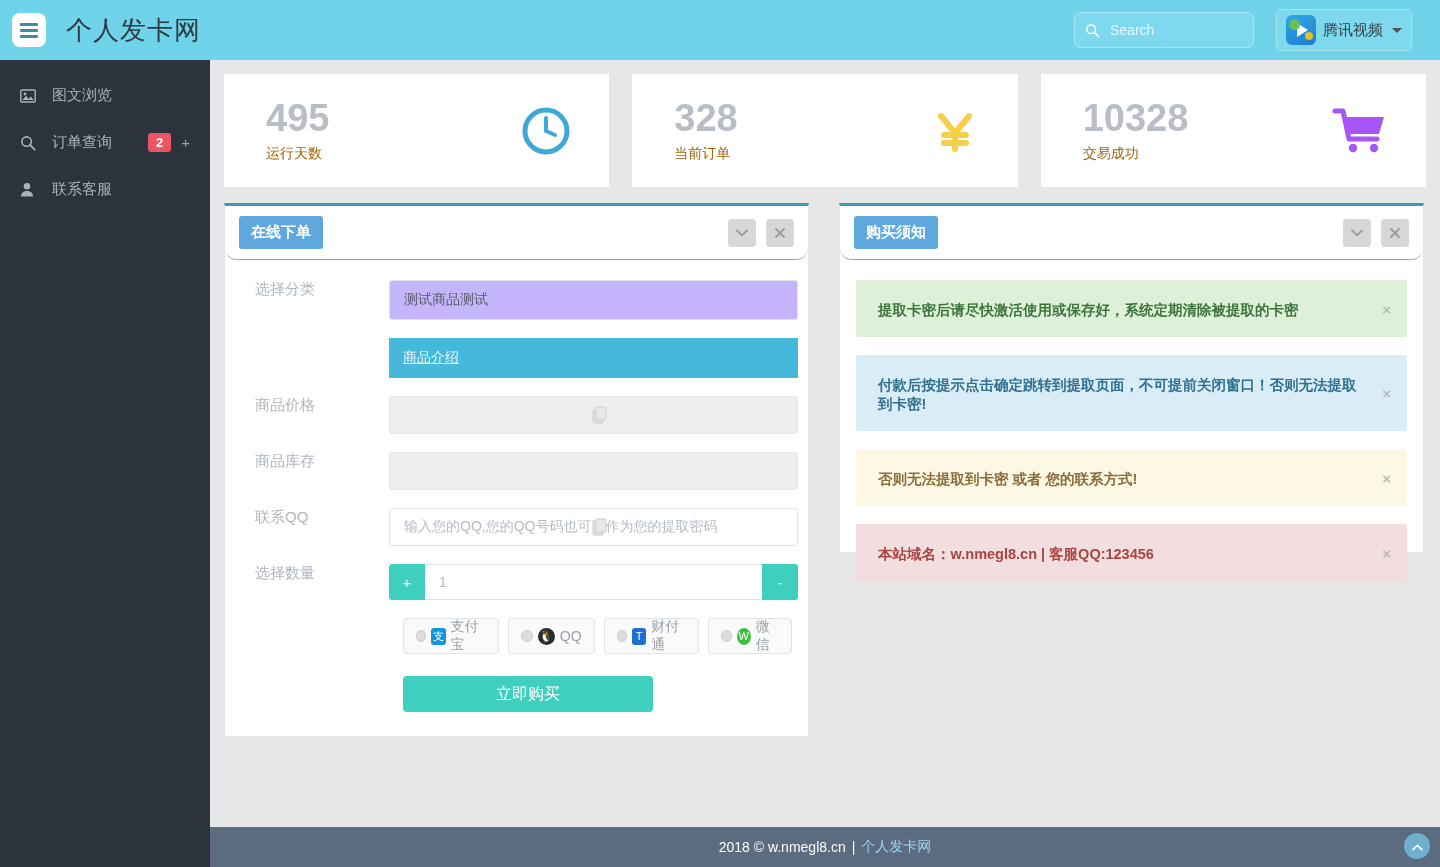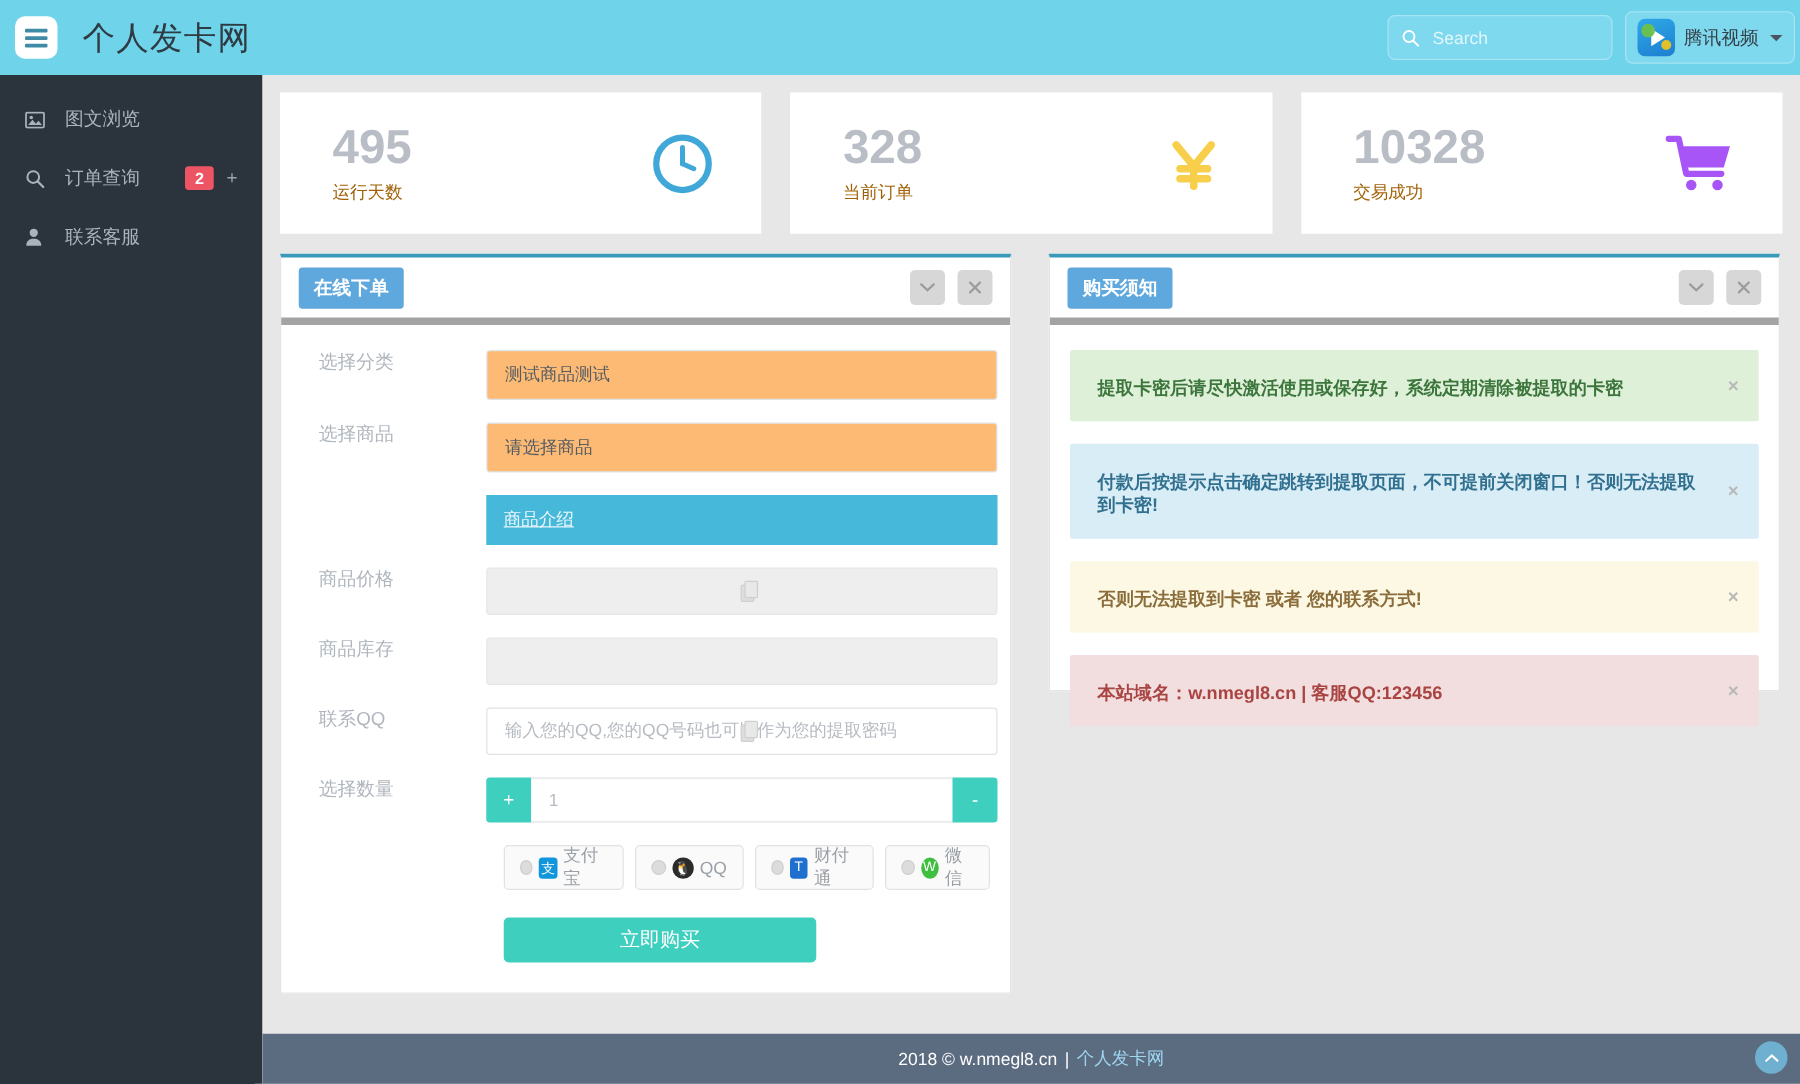--- a/index.html
+++ b/index.html
@@ -28,22 +28,22 @@
     display: block; width: 18px; height: 3px;
     background: #3f8ba5; border-radius: 1px;
   }
   .brand {
     margin-left: 20px;
     font-size: 26px; color: #2f3b43;
     letter-spacing: 1px;
     white-space: nowrap;
   }
   .topbar-right {
-    margin-left: auto; margin-right: 4px;
-    display: flex; align-items: center; gap: 10px;
+    margin-left: auto; margin-right: 28px;
+    display: flex; align-items: center; gap: 22px;
   }
   .search-box {
     width: 180px; height: 36px;
     background: #7ed8ee;
     border: 1px solid #a6e4f3;
     border-radius: 6px;
     display: flex; align-items: center; padding: 0 10px;
   }
   .search-box .sicon { margin-right: 8px; display:flex; }
   .search-box input {
@@ -144,21 +144,21 @@
   .panels-row { display: flex; gap: 30px; padding: 16px 14px 0 14px; }
   .panel {
     background: #ffffff;
     border: 1px solid #e5e5e5;
     border-top: 3px solid #3a9ab9;
   }
   .panel-left { width: 585px; }
   .panel-right { width: 585px; height: 350px; }
   .panel-head {
     height: 54px; display: flex; align-items: center;
-    padding: 0 14px; border-bottom: 6px solid #a3a3a3;
+    padding: 0 14px; border-bottom: 1px solid #a3a3a3; border-radius: 12px;
   }
   .panel-tag {
     background: #5fa8dd; color: #ffffff;
     font-size: 15px; font-weight: bold;
     padding: 7px 12px; border-radius: 3px;
   }
   .panel-tools { margin-left: auto; display: flex; gap: 10px; }
   .tool-btn {
     width: 28px; height: 28px; background: #d7d7d7;
     border-radius: 4px; display: flex; align-items: center; justify-content: center;
@@ -170,21 +170,21 @@
   .form-row { display: flex; align-items: flex-start; margin-bottom: 18px; }
   .form-label {
     width: 148px; flex: none;
     font-size: 15px; color: #b0b6bd;
     padding-left: 14px;
   }
   .form-ctrl { flex: 1; position: relative; }
   .sel {
     width: 409px; height: 40px;
     border: 1px solid #e0e3e6; border-radius: 3px;
-    background: #fdba74;
+    background: #c4b5fd;
     display: flex; align-items: center;
     padding: 0 28px 0 14px;
     font-size: 14px; color: #555c63; cursor: pointer;
   }
   .info-box {
     width: 409px; height: 40px;
     background: #46b8da;
     display: flex; align-items: center;
     padding: 0 14px; font-size: 14px; color: #eaf6fb; text-decoration: underline;
   }
@@ -418,27 +418,20 @@
       <div class="panel-body">
 
         <div class="form-row">
           <div class="form-label">选择分类</div>
           <div class="form-ctrl">
             <div class="sel">测试商品测试</div>
             <span class="arrow"></span>
           </div>
         </div>
 
-        <div class="form-row">
-          <div class="form-label">选择商品</div>
-          <div class="form-ctrl">
-            <div class="sel">请选择商品</div>
-            <span class="arrow"></span>
-          </div>
-        </div>
 
         <div class="form-row">
           <div class="form-label"></div>
           <div class="form-ctrl">
             <div class="info-box">商品介绍</div>
           </div>
         </div>
 
         <div class="form-row">
           <div class="form-label">商品价格</div>

